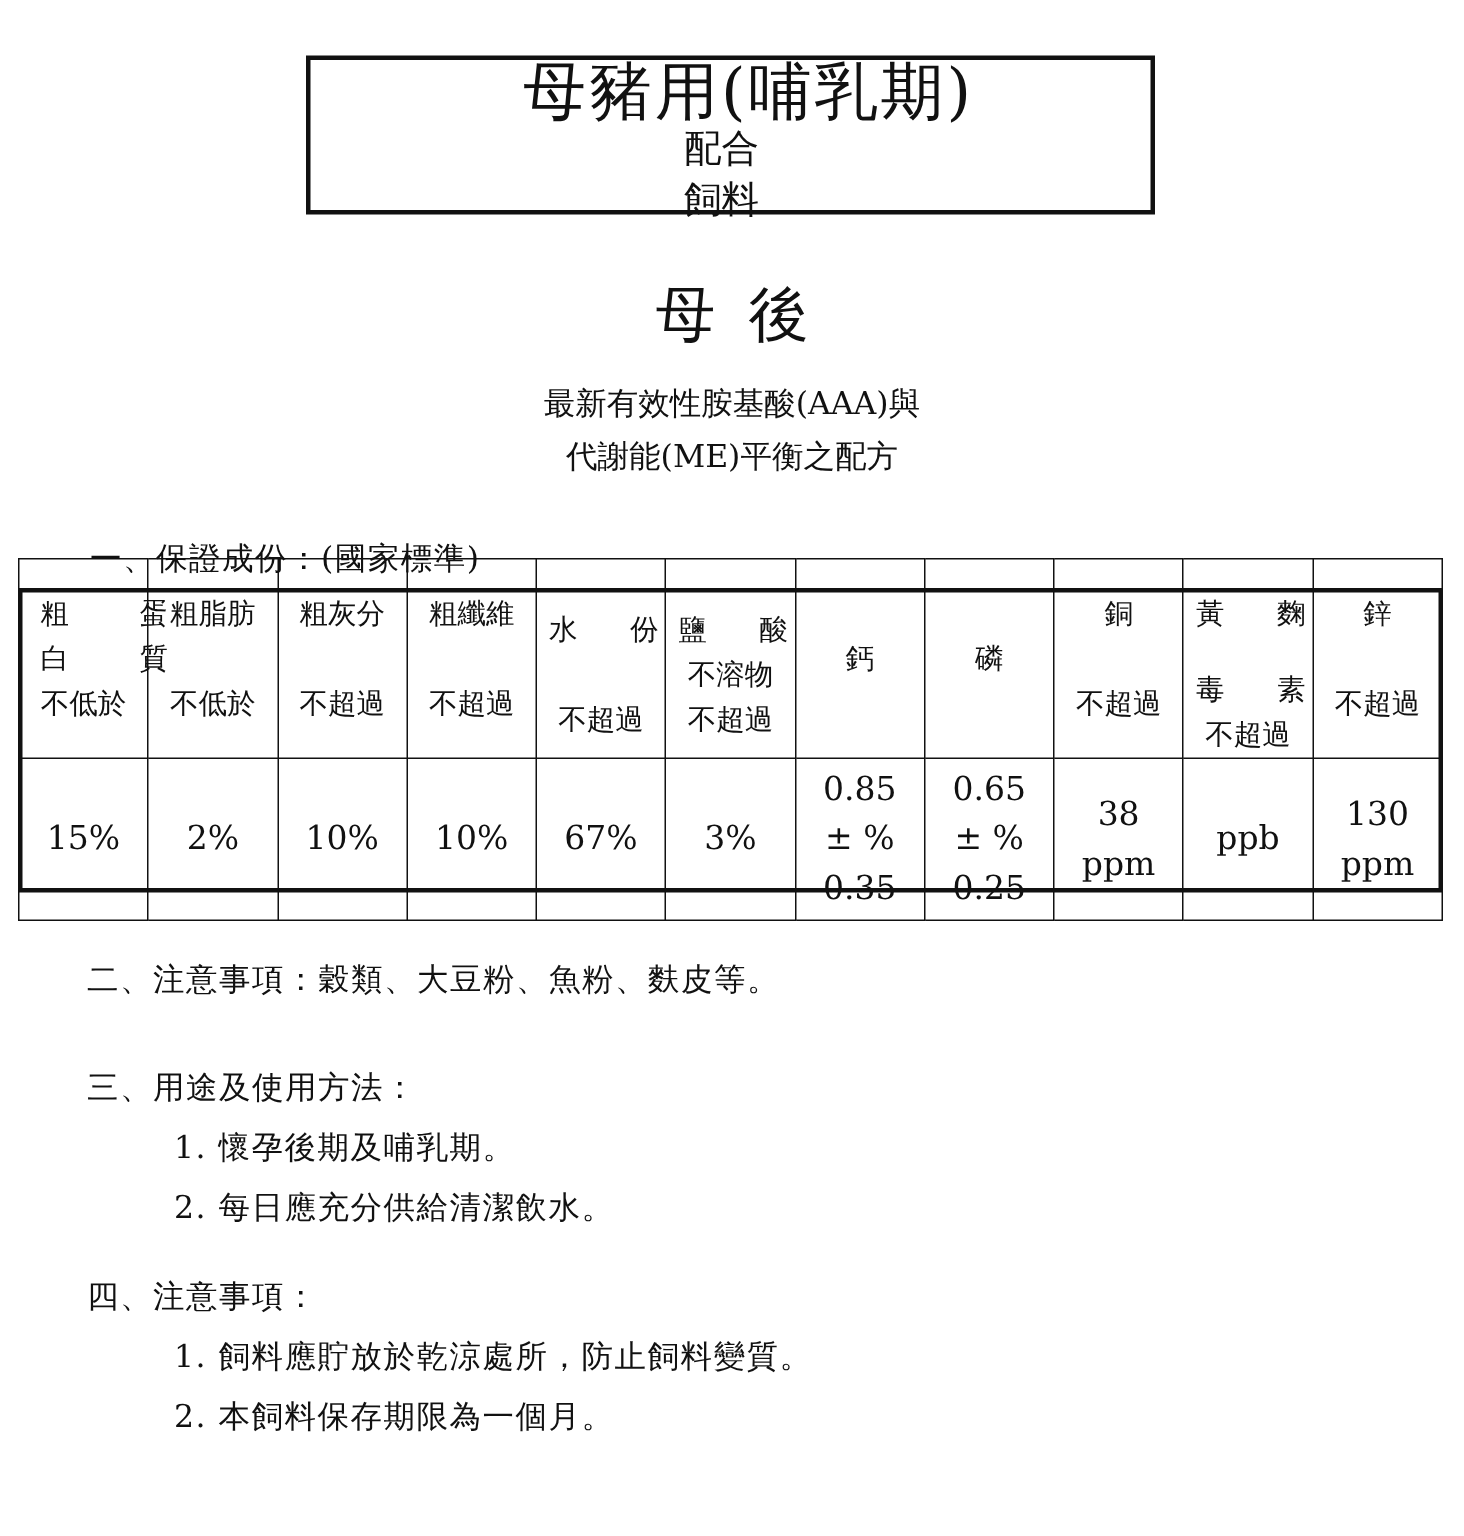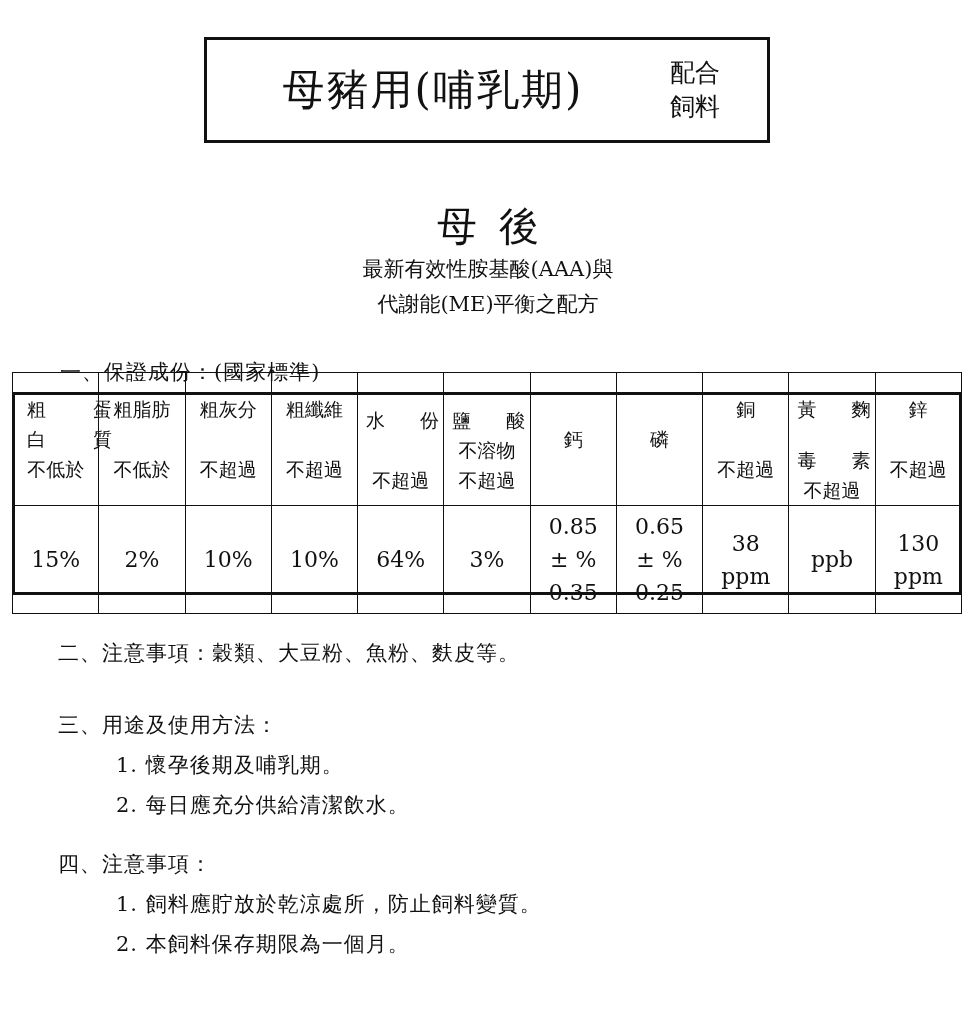--- a/index.html
+++ b/index.html
@@ -20,20 +20,21 @@
   #title-box {
     position: absolute;
     left: 204px;
     top: 37px;
     width: 566px;
     height: 106px;
     border: 3px solid #111111;
     box-sizing: border-box;
     display: flex;
     align-items: center;
+    flex-direction: column;
   }
   #title-main {
     flex: 1;
     text-align: center;
     font-size: 42px;
     letter-spacing: 2px;
     line-height: 1;
     padding-left: 24px;
     white-space: nowrap;
   }
@@ -50,21 +51,20 @@
   #product-name {
     position: absolute;
     left: 0;
     top: 186px;
     width: 976px;
     text-align: center;
     font-size: 40px;
     letter-spacing: 22px;
     text-indent: 22px;
     line-height: 1.2;
-    margin-top: 16px;
   }
   #subtitle {
     position: absolute;
     left: 0;
     top: 252px;
     width: 976px;
     text-align: center;
     font-size: 21px;
     line-height: 1.65;
   }
@@ -233,21 +233,21 @@
       <span class="line">10%</span>
       <span class="line"></span>
       <span class="line"></span>
     </td>
     <td class="val">
       <span class="line">10%</span>
       <span class="line"></span>
       <span class="line"></span>
     </td>
     <td class="val">
-      <span class="line">64%</span>
+      <span class="line">67%</span>
       <span class="line"></span>
       <span class="line"></span>
     </td>
     <td class="val">
       <span class="line">3%</span>
       <span class="line"></span>
       <span class="line"></span>
     </td>
     <td class="val">
       <span class="line">0.85</span>

